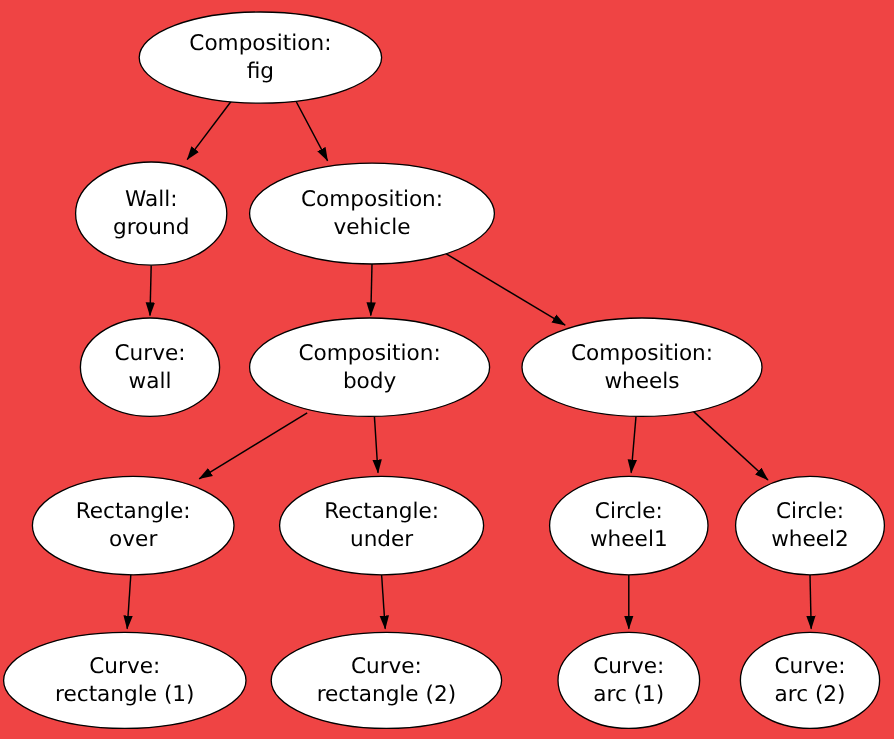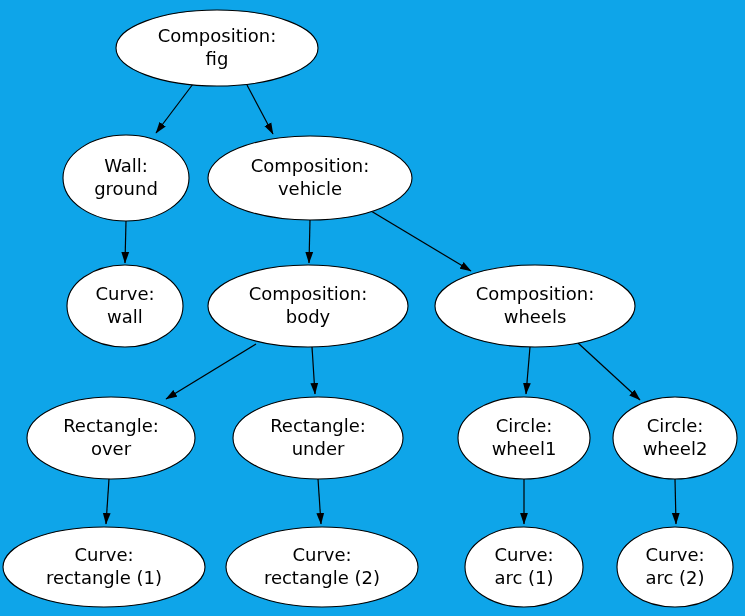--- a/index.html
+++ b/index.html
@@ -3,21 +3,21 @@
 <meta charset="utf-8">
 <style>
   html, body {
     margin: 0;
     padding: 0;
     background: #ffffff;
   }
   .canvas-wrap {
     width: 745px;
     height: 616px;
-    background: #0ea5e9;
+    background: #ef4444;
     position: relative;
   }
   svg {
     display: block;
   }
   .node-shape {
     fill: #ffffff;
     stroke: #000000;
     stroke-width: 1.1;
   }

